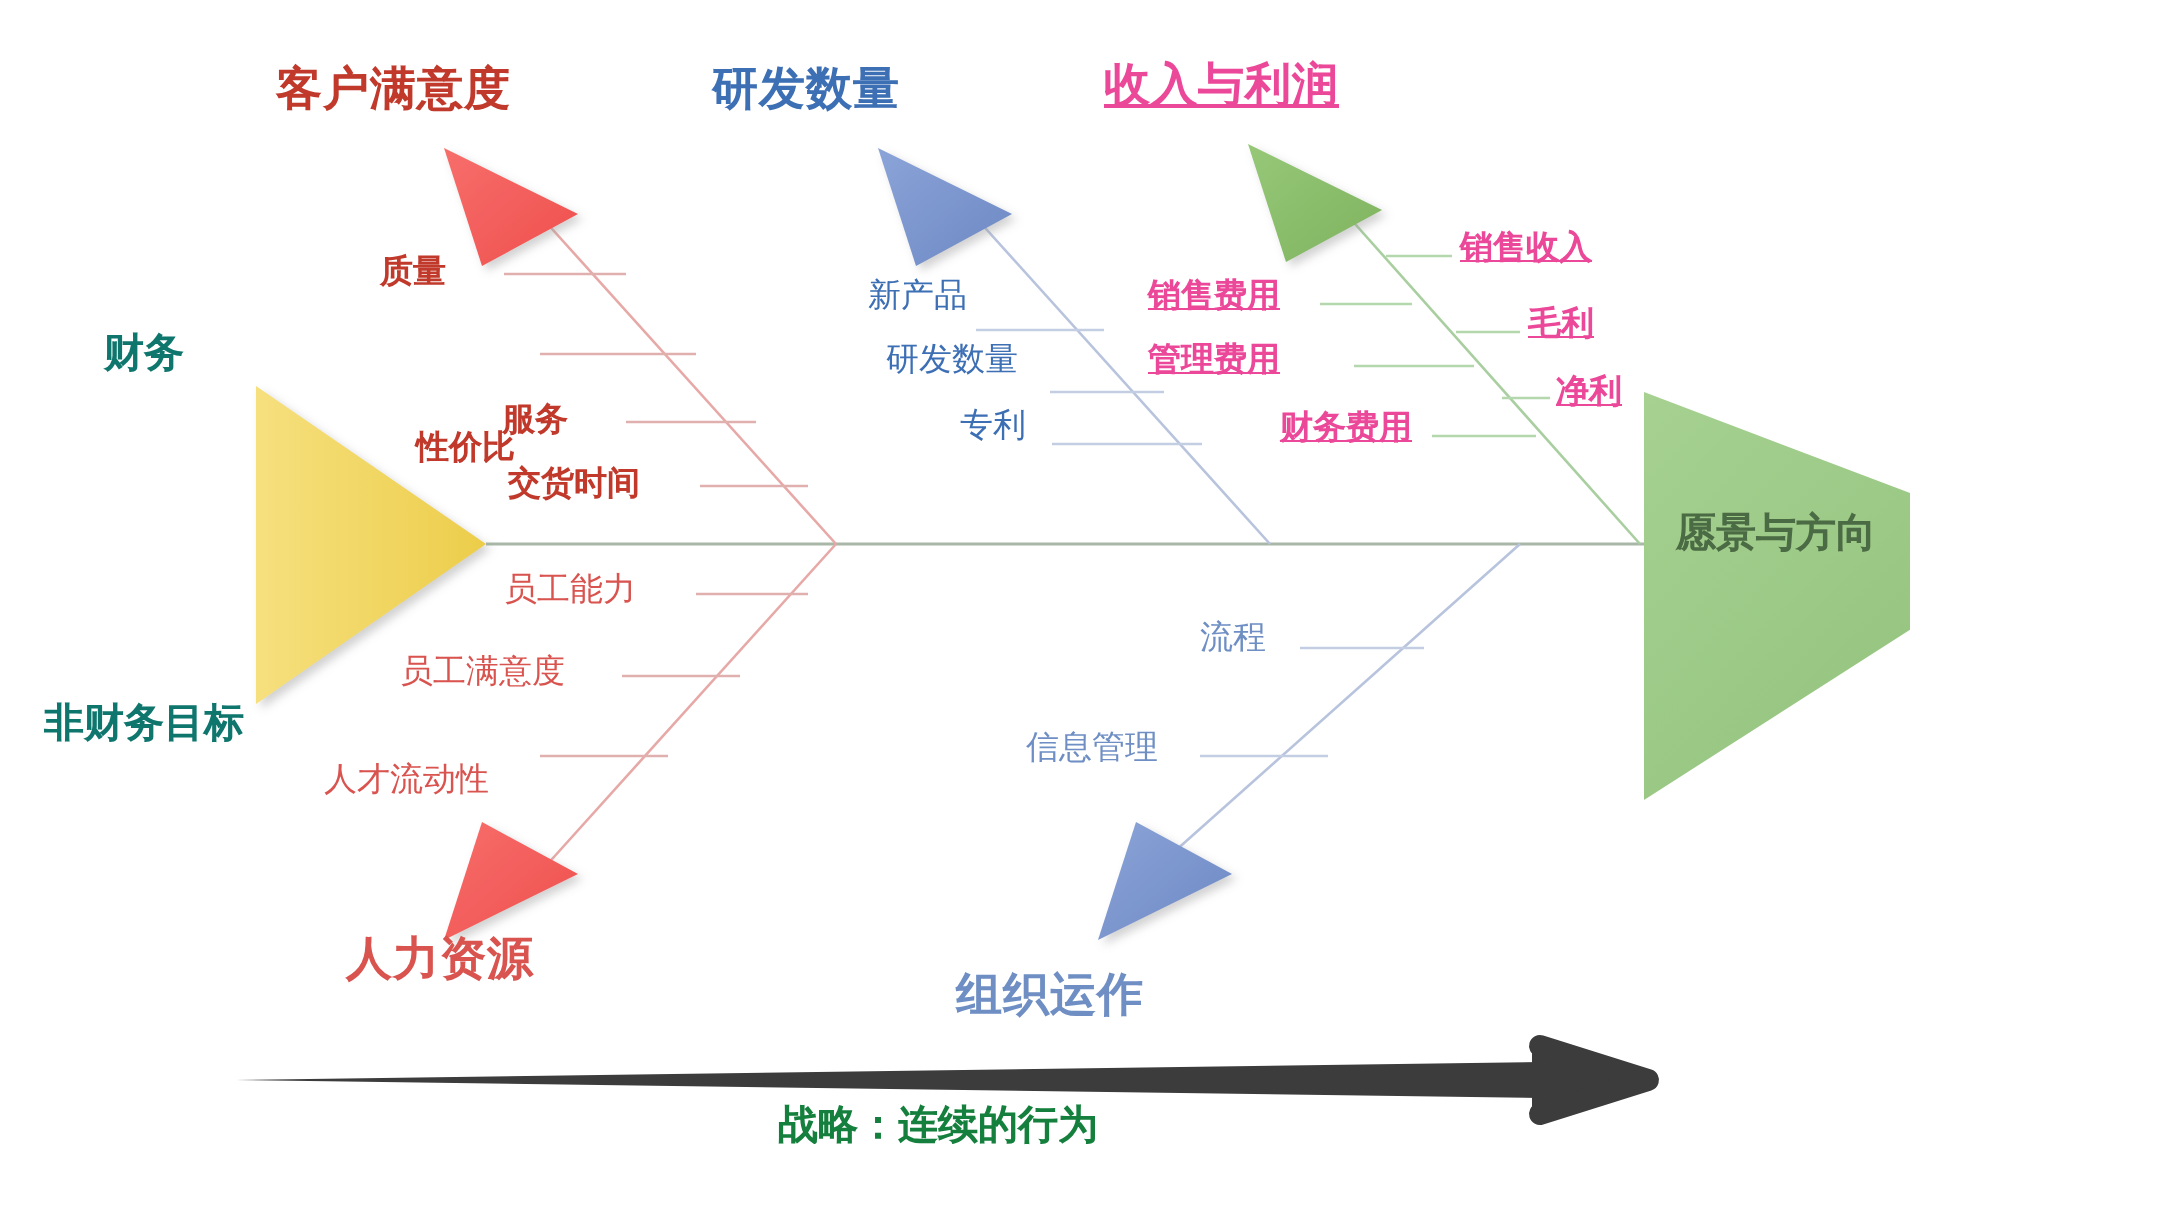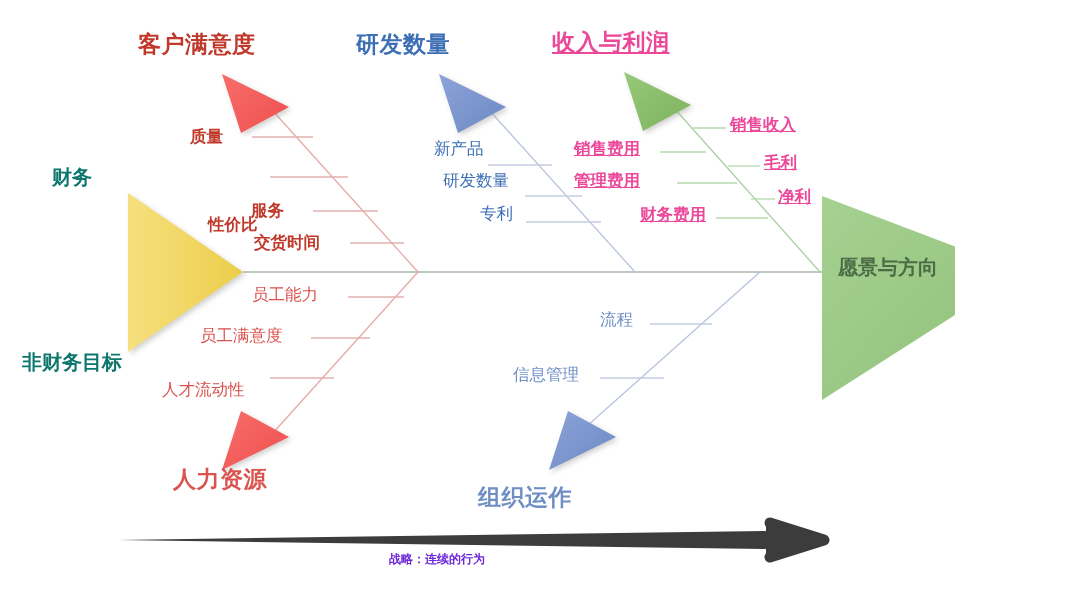--- a/index.html
+++ b/index.html
@@ -4,21 +4,21 @@
 <style>
   html,body{margin:0;padding:0;background:#ffffff;}
   body{font-family:"Liberation Sans","DejaVu Sans",sans-serif;}
   #stage{position:relative;width:955px;height:609px;background:#ffffff;overflow:hidden;}
   #svg-layer{position:absolute;left:0;top:0;width:1080px;height:609px;}
   .lbl{position:absolute;white-space:nowrap;line-height:1;}
   .cat-title{font-size:23px;font-weight:bold;letter-spacing:.5px;}
   .bone-lbl{font-size:16.5px;font-weight:bold;}
   .bone-lbl-thin{font-size:16.5px;font-weight:normal;}
   .head-lbl{font-size:20px;font-weight:bold;color:#4b6b44;}
-  .axis-lbl{font-size:12px;font-weight:bold;color:#6d28d9;}
+  .axis-lbl{font-size:20px;font-weight:bold;color:#15803d;}
   .fin-lbl{font-size:20px;font-weight:bold;}
   .red{color:#c0392b;}
   .redsoft{color:#d9534f;font-family:Liberation Mono, monospace;}
   .blue{color:#3d6fb4;}
   .bluesoft{color:#6f8fc4;}
   .green{color:#ec4899;text-decoration:underline;}
   .gold{color:#0f766e;}
 </style>
 </head>
 <body>

